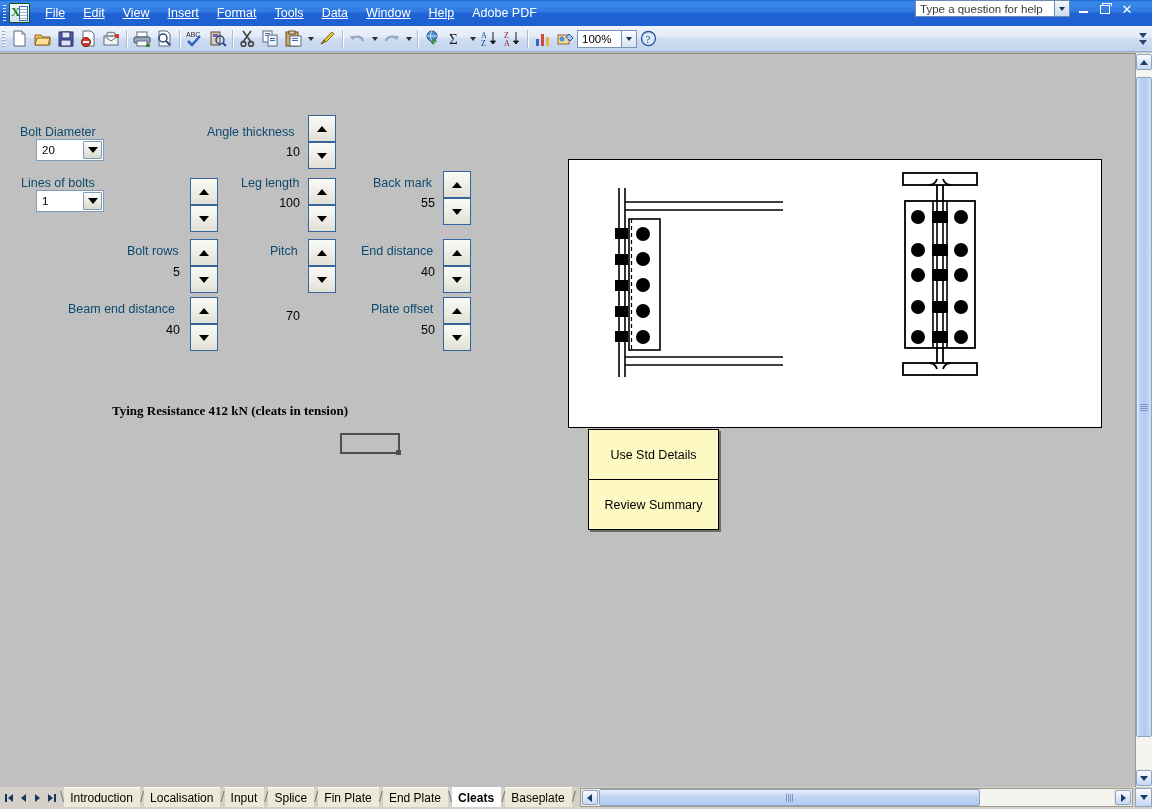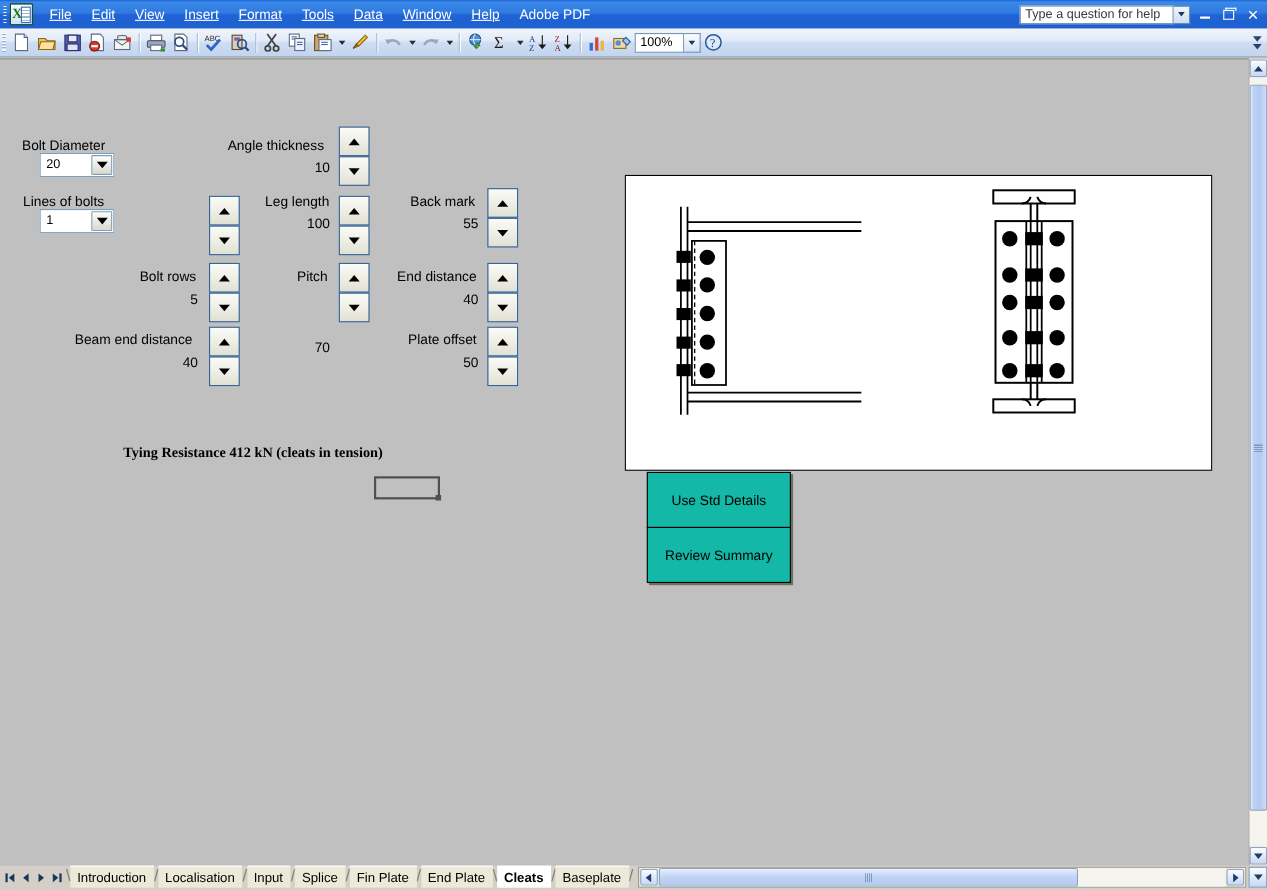--- a/index.html
+++ b/index.html
@@ -33,21 +33,21 @@
     content:"";position:absolute;right:1px;top:2px;width:7px;height:13px;
     background:#ffffff;border:1px solid #3a6ea5;
     background-image:repeating-linear-gradient(to bottom,#fff 0 2px,#9bb8d6 2px 3px);
   }
   .menubar{display:flex;align-items:center;height:26px;}
   .menu-item{
     color:#ffffff;font-size:12.5px;padding:3px 8px;margin:16px 1px;cursor:default;
     white-space:nowrap;
   }
   .menu-item u{text-decoration:underline;}
-  .tb-right{margin-left:auto;display:flex;align-items:center;height:26px;padding-right:4px;}
+  .tb-right{margin-left:auto;display:flex;align-items:flex-start;height:26px;padding-right:16px;}
   .helpbox{
     width:140px;height:17px;background:#ffffff;border:1px solid #6d8ab5;
     display:flex;align-items:center;font-size:11.5px;color:#3a3a3a;padding-left:4px;
     box-sizing:border-box;
   }
   .helpbox-drop{
     width:15px;height:17px;border:1px solid #6d8ab5;border-left:none;box-sizing:border-box;
     background:linear-gradient(to bottom,#f3f7fd,#cddcf1);
     display:flex;align-items:center;justify-content:center;
   }
@@ -116,21 +116,21 @@
     background:linear-gradient(to right,#e8eefb 0%,#bfd2f3 18%,#b3c9f0 60%,#cfdef8 100%);
     border:1px solid #8ba4c8;border-radius:2px;
     display:flex;align-items:center;justify-content:center;
   }
   .vs-thumb i{
     width:8px;height:7px;
     background:repeating-linear-gradient(to bottom,#7f99c4 0 1px,transparent 1px 2px);
   }
 
   
-  .lbl{position:absolute;font-size:12.5px;color:#000000;white-space:nowrap;}
+  .lbl{position:absolute;font-size:12.5px;color:#0c4a6e;white-space:nowrap;}
   .val{position:absolute;font-size:12.5px;color:#000;text-align:right;white-space:nowrap;}
   .combo{
     position:absolute;height:22px;background:#ffffff;
     border:1px solid #7f9db9;box-sizing:border-box;display:flex;align-items:center;
   }
   .combo .ctext{flex:1;font-size:11.5px;padding-left:5px;color:#000;}
   .combo .cbtn{
     width:19px;height:18px;margin-right:1px;box-sizing:border-box;
     background:linear-gradient(to bottom,#fdfdfb 0%,#ecece4 50%,#d8d8cc 100%);
     border:1px solid #7f9db9;border-radius:1px;
@@ -153,21 +153,21 @@
     position:absolute;font-weight:bold;font-size:13px;color:#000;
     font-family:"Liberation Serif",serif;text-align:center;white-space:nowrap;
   }
   .cellsel{
     position:absolute;border:2px solid #4f4f4f;box-sizing:border-box;background:transparent;
   }
   .cellsel::after{
     content:"";position:absolute;right:-3px;bottom:-3px;width:5px;height:5px;background:#4f4f4f;
   }
   .bigbtn{
-    position:absolute;background:#14b8a6;
+    position:absolute;background:#fef9c3;
     border:1px solid #000;box-sizing:border-box;
     font-size:12.5px;color:#000;display:flex;align-items:center;justify-content:center;
     box-shadow:2px 2px 0 #6e6e60;
   }
 
   
   .drawbox{
     position:absolute;left:568px;top:105px;width:534px;height:269px;
     background:#ffffff;border:1px solid #000;box-sizing:border-box;
   }

